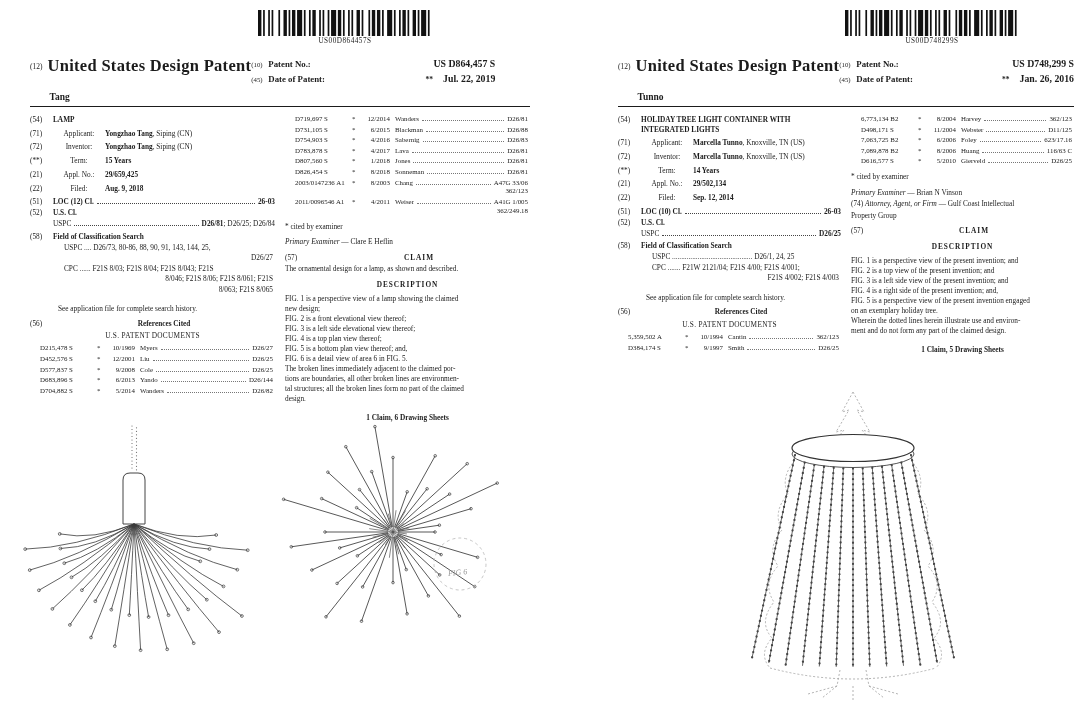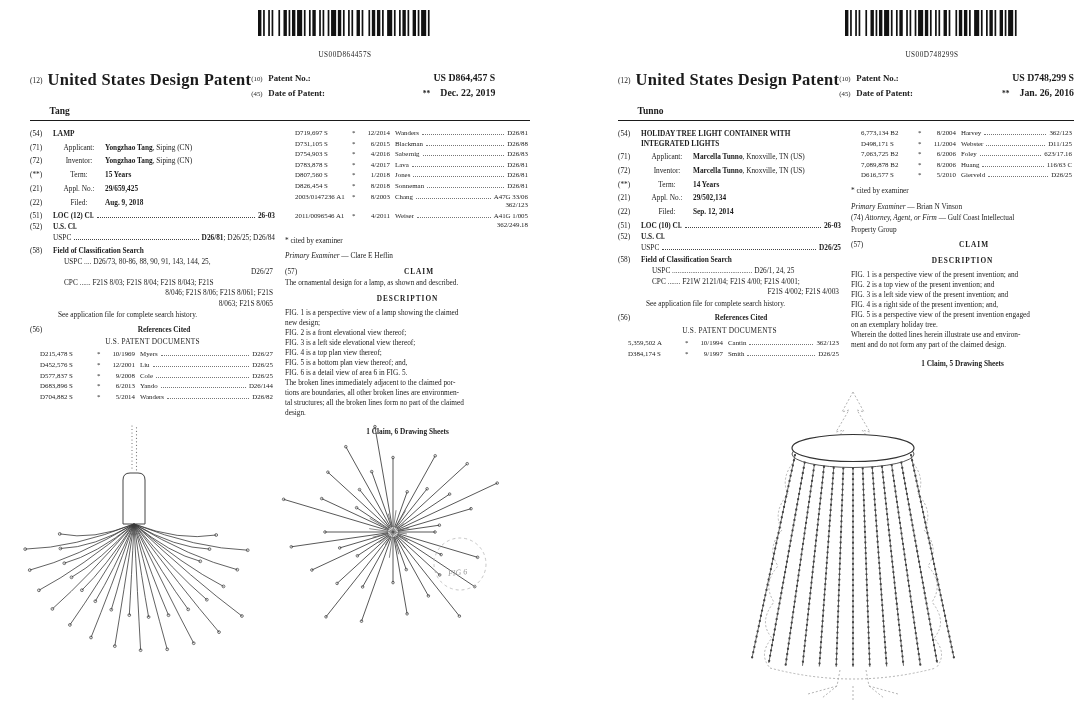--- a/index.html
+++ b/index.html
@@ -6,21 +6,21 @@
   body{width:1080px;height:708px;background:#ffffff;display:flex;overflow:hidden;
        font-family:"Liberation Serif",serif;color:#1b1b1b;}
   .page{width:540px;height:708px;position:relative;box-sizing:border-box;background:#fff;font-size:7.3px;line-height:1.3;}
   .page1{padding:10px 10px 0 30px;}
   .page2{padding:10px 6px 0 78px;}
 
   .barcode-wrap{display:flex;flex-direction:column;align-items:center;width:180px;margin-left:auto;}
   .page1 .barcode-wrap{margin-right:95px;}
   .page2 .barcode-wrap{margin-right:52px;}
   .barcode-svg{width:175px;height:26px;display:block;}
-  .barcode-text{font-size:7.2px;margin-top:15px;letter-spacing:0.5px;}
+  .barcode-text{font-size:7.2px;margin-top:1px;letter-spacing:0.5px;}
 
   .header{display:flex;margin-top:9px;}
   .header-left{display:flex;gap:5px;}
   .knum{font-size:7.5px;margin-top:7px;}
   .doc-title{font-size:16.5px;font-weight:bold;letter-spacing:0.3px;white-space:nowrap;}
   .inventor-short{font-size:9.5px;font-weight:bold;margin-left:2px;margin-top:14px;}
   .header-right{width:244px;padding-top:3px;}
   .hr-row{display:flex;align-items:baseline;font-weight:bold;font-size:8.8px;margin-bottom:2px;}
   .hr-num{font-size:6.8px;font-weight:normal;width:17px;flex:none;}
   .hr-sp{flex:1;}
@@ -35,21 +35,21 @@
   .frow{display:flex;align-items:baseline;margin-bottom:4.2px;}
   .tight{margin-bottom:1.5px;}
   .fnum{width:23px;flex:none;}
   .flabel{width:52px;flex:none;text-align:center;}
   .fbold{font-weight:bold;}
   .ftitle{font-weight:bold;}
   .dots{flex:1;margin:0 3px 2px;border-bottom:1px dotted #444;height:0.55em;min-width:12px;}
   .indent{margin-left:23px;}
   .f58line{margin-left:34px;margin-bottom:1px;}
   .f58r{text-align:right;margin-right:2px;}
-  .f58note{margin-left:28px;margin-top:2px;margin-bottom:5px;}
+  .f58note{margin-left:28px;margin-top:10px;margin-bottom:5px;}
   .center{text-align:center;}
   .bold{font-weight:bold;}
   .refs-sub{margin-bottom:4px;letter-spacing:0.3px;}
   .f56row{display:flex;margin-top:2px;margin-bottom:3px;align-items:flex-end;}
   .f56row .center-grow{flex:1;text-align:center;font-weight:bold;}
 
   .ref-row{display:flex;align-items:baseline;flex-wrap:wrap;font-size:6.9px;margin:0 2px 1.6px 10px;}
   .ref-id{width:57px;flex:none;}
   .ref-star{width:8px;flex:none;}
   .ref-date{width:30px;flex:none;text-align:right;margin-right:5px;}
@@ -133,21 +133,21 @@
         <span class="hr-num">(10)</span>
         <span>Patent No.:</span>
         <span class="hr-sp"></span>
         <span class="hr-value">US D864,457 S</span>
       </div>
       <div class="hr-row">
         <span class="hr-num">(45)</span>
         <span>Date of Patent:</span>
         <span class="hr-sp"></span>
         <span class="hr-stars">**</span>
-        <span class="hr-value">Dec. 22, 2019</span>
+        <span class="hr-value">Jul. 22, 2019</span>
       </div>
     </div>
   </div>
   <div class="rule"></div>
 
   <div class="body">
     <div class="col">
       <div class="frow">
         <span class="fnum">(54)</span>
         <span class="ftitle">

